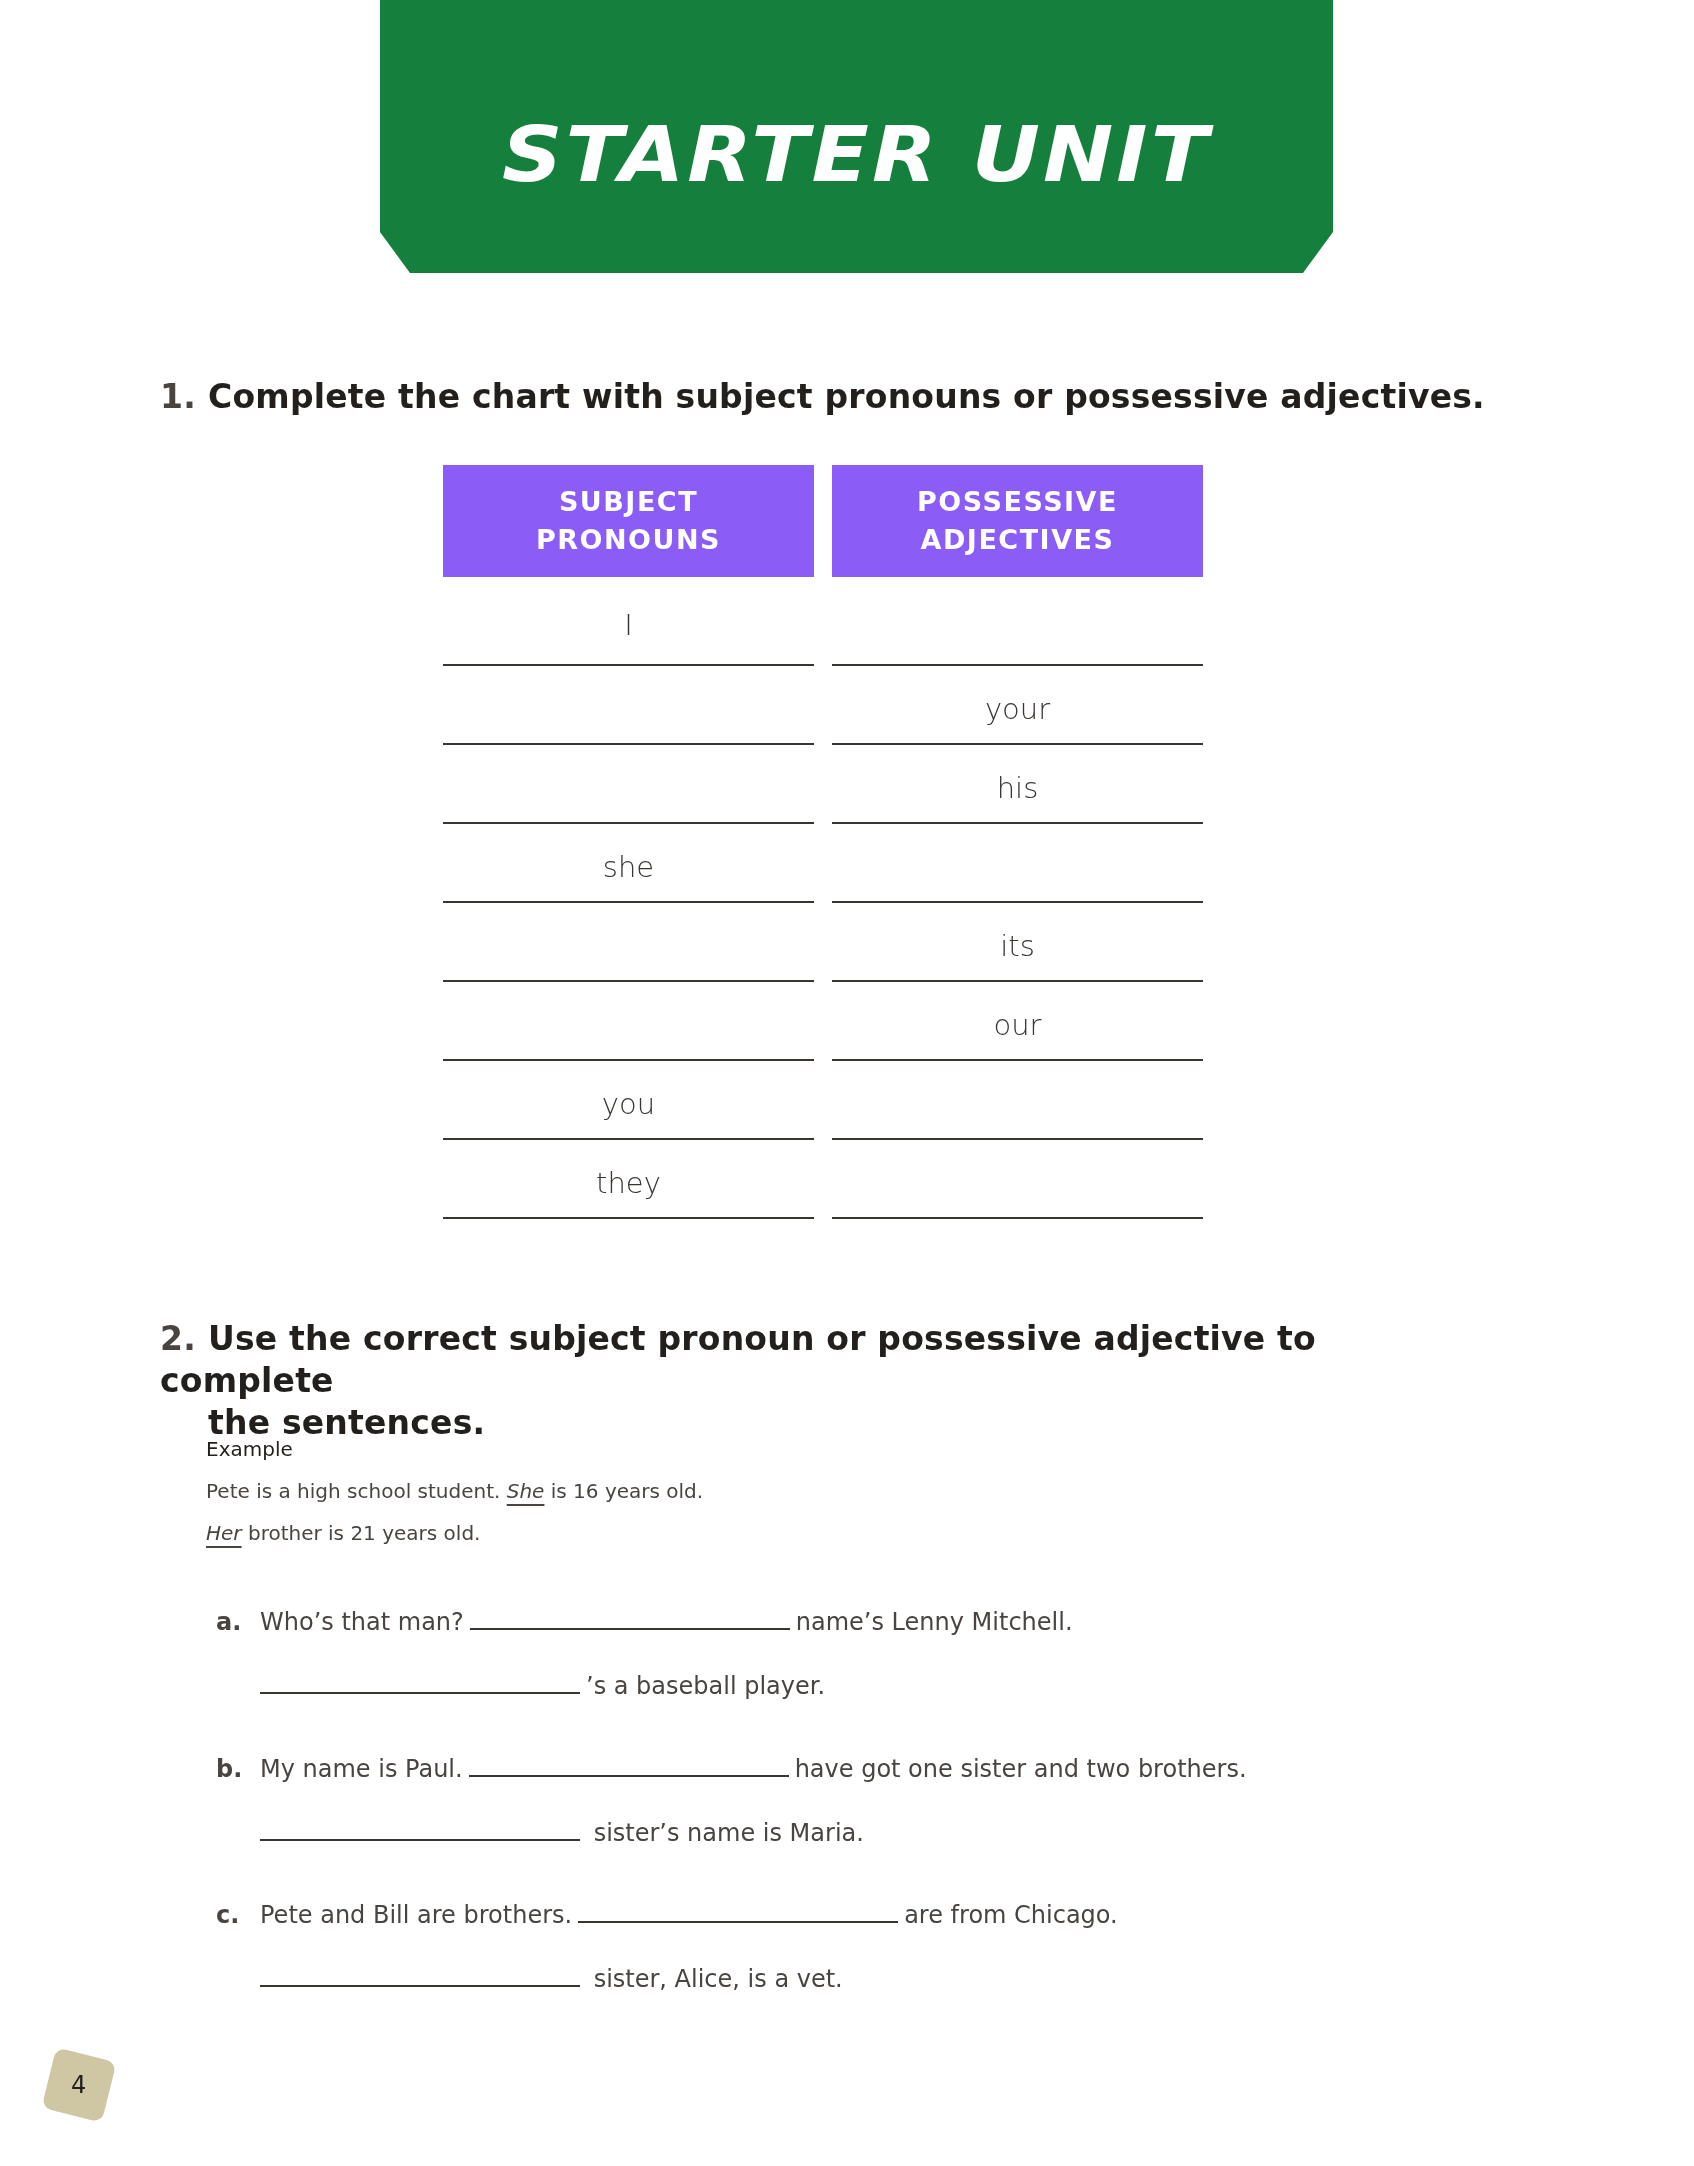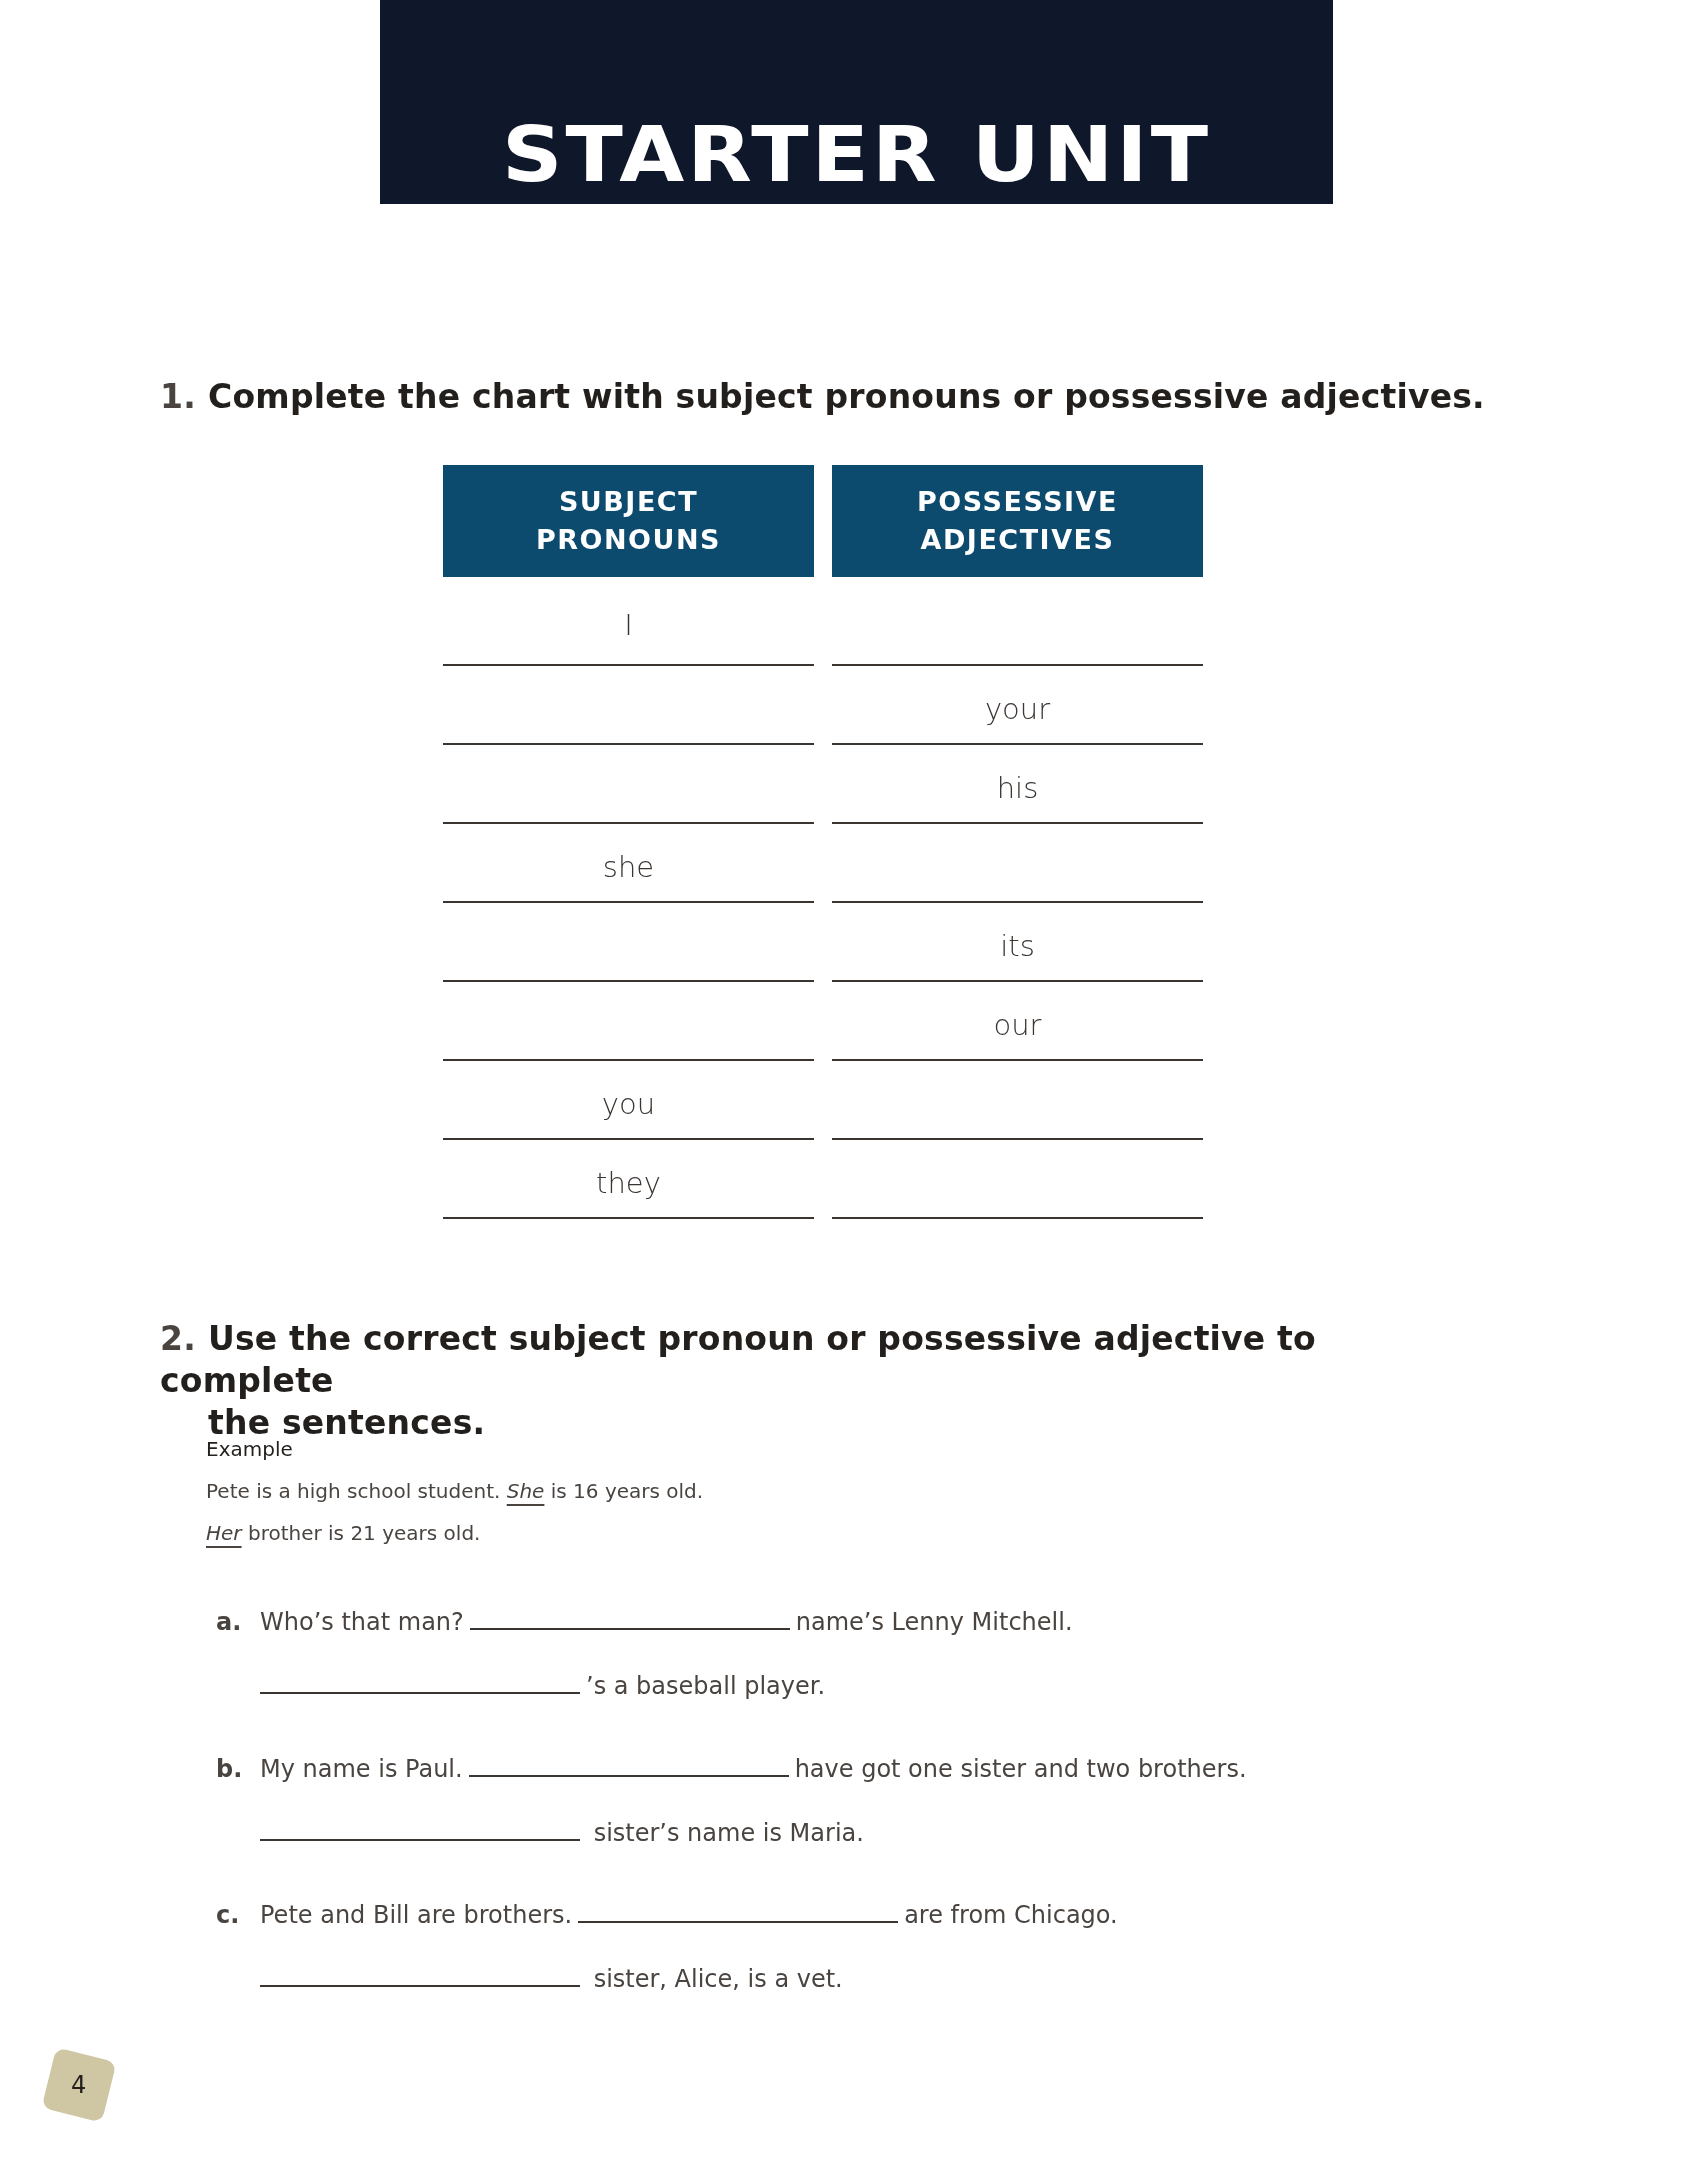--- a/index.html
+++ b/index.html
@@ -1,37 +1,37 @@
 <!DOCTYPE html>
 <html><head>
 <meta charset="utf-8">
 <style>
   html, body { margin: 0; padding: 0; background: #ffffff; }
   body { width: 1694px; height: 2166px; position: relative; overflow: hidden;
          font-family: "DejaVu Sans", sans-serif; color: #231f1c; }
 
-  .banner { position: absolute; left: 380px; top: 0; width: 953px; height: 204px;
-            background: #0f172a;
-            clip-path: polygon(0 0, 100% 0, 100% 232px, calc(100% - 30px) 100%, 30px 100%, 0 232px); }
+  .banner { position: absolute; left: 380px; top: 0; width: 953px; height: 273px;
+            background: #15803d;
+            clip-path: polygon(0 0, 100% 0, 100% 232px, calc(100% - 30px) 100%, 30px 100%, 0 232px); font-style: italic; }
   .banner-title { position: absolute; left: 0; right: 0; top: 112px; text-align: center;
                   color: #ffffff; font-family: "DejaVu Sans", sans-serif; font-weight: bold;
                   font-size: 84px; letter-spacing: 3px; line-height: 1; transform: scaleY(0.92); }
 
   .heading { position: absolute; left: 160px; font-weight: bold; font-size: 33px; color: #231f1c;
              line-height: 42px; letter-spacing: 0.2px; }
   .heading .num { color: #4a4440; display: inline-block; width: 48px; }
   .h1 { top: 376px; }
   .h2 { top: 1318px; width: 1200px; }
   .h2 .line2 { display: block; padding-left: 48px; }
 
   .pron-table { position: absolute; left: 443px; top: 465px; width: 760px; }
   .col { position: absolute; top: 0; width: 371px; }
   .col.left { left: 0; }
   .col.right { left: 389px; }
-  .col-head { height: 112px; background: #0c4a6e; color: #ffffff; font-weight: bold;
+  .col-head { height: 112px; background: #8b5cf6; color: #ffffff; font-weight: bold;
               font-size: 27px; letter-spacing: 1.5px; text-align: center;
               display: flex; flex-direction: column; justify-content: center; line-height: 38px; }
   .cell { height: 79px; border-bottom: 2px solid #3a3531; box-sizing: border-box;
           display: flex; align-items: center; justify-content: center;
           font-size: 29px; color: #3a3531; font-weight: 300; padding-top: 8px; }
   .cell:first-of-type { }
   .cells { padding-top: 0; }
   .cells .cell:first-child { height: 89px; }
 
   .example { position: absolute; left: 206px; top: 1428px; font-size: 20px; line-height: 42px; color: #4a4440; }

